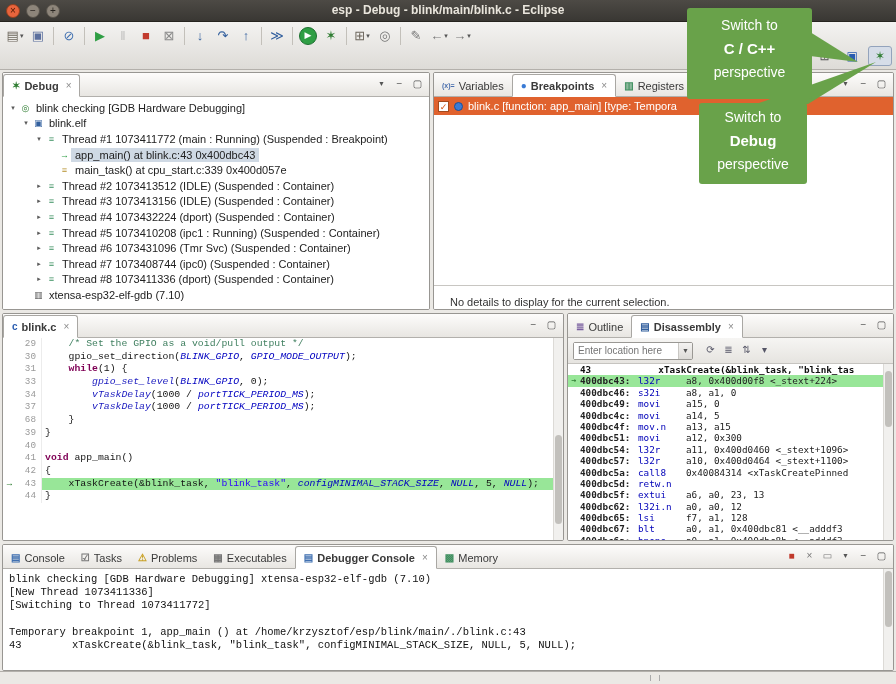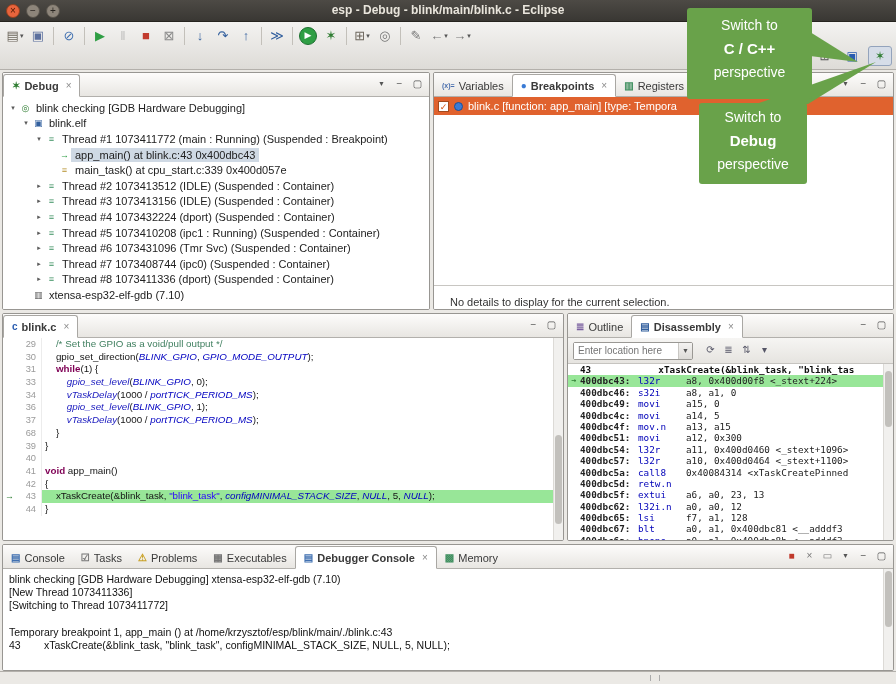--- a/index.html
+++ b/index.html
@@ -61,21 +61,21 @@
   .bp-list{position:absolute;top:24px;left:0;right:0;height:152px;background:#fff;}
   .bp-row{display:flex;align-items:center;gap:5px;height:18px;padding:0 4px;
           background:#e0622e;color:#fff;}
   .bpcheck{width:11px;height:11px;background:#fff;border:1px solid #a34a1d;color:#d4500e;
            font-size:9px;line-height:10px;text-align:center;flex:none;}
   .bpdot{width:9px;height:9px;border-radius:50%;background:#3a7bd5;border:1px solid #1d4f96;flex:none;}
   .bp-details{position:absolute;top:176px;left:0;right:0;bottom:0;border-top:1px solid #c8c6c2;
               padding:10px 16px;color:#333;background:#fff;margin-top:36px;}
 
   
-  .crow{display:flex;height:12.7px;line-height:12.7px;font-family:Liberation Sans, sans-serif;
+  .crow{display:flex;height:12.7px;line-height:12.7px;font-family:Liberation Mono, monospace;
         font-size:9.8px;white-space:pre;}
   .cmark{width:13px;text-align:center;font-size:9px;flex:none;}
   .cnum{width:26px;text-align:right;padding-right:5px;color:#9a9a9a;font-size:9.3px;
         border-right:1px solid #ececec;flex:none;}
   .ccode{flex:1;padding-left:3px;}
   .crow.current .ccode{background:#98e698;}
   .crow.current .cmark{color:#2e7d32;font-weight:bold;}
   .tok-p{color:#141414;} .tok-c{color:#3F7F5F;} .tok-k{color:#7F0055;font-weight:bold;}
   .tok-s{color:#2A00FF;} .tok-m{color:#0000C0;font-style:italic;} .tok-f{color:#2020C0;font-style:italic;}
 
@@ -93,21 +93,21 @@
         font-size:9.3px;white-space:pre;}
   .dmark{width:12px;text-align:center;font-size:8px;color:#2e7d32;font-weight:bold;flex:none;}
   .daddr{width:58px;color:#222;flex:none;font-weight:bold;}
   .dmn{width:48px;color:#0000b8;flex:none;}
   .dops{flex:1;color:#222;}
   .dsrc{flex:1;font-weight:bold;color:#111;}
   .drow.current{background:#98e698;}
 
   
   .console-out{padding:4px 6px;}
-  .cline{font-family:Liberation Sans, sans-serif;font-size:10.5px;line-height:13.2px;white-space:pre;color:#111;}
+  .cline{font-family:Liberation Mono, monospace;font-size:10.5px;line-height:13.2px;white-space:pre;color:#111;}
 
   
   .vscroll{position:absolute;right:0;width:10px;background:#f1f0ee;border-left:1px solid #dcdad6;}
   .vthumb{position:absolute;left:1px;right:1px;background:#c2c0bc;border-radius:4px;}
 
   
   .callout{position:absolute;background:#69a24a;color:#fff;text-align:center;border-radius:3px;z-index:10;}
   .callout .cl1{font-size:14px;margin-top:9px;}
   .callout .cl2{font-size:15px;font-weight:bold;margin-top:7px;}
   .callout .cl3{font-size:14px;margin-top:7px;}
@@ -340,21 +340,20 @@
   <div class="corner">
       <span class="cbtn">−</span>
       <span class="cbtn">▢</span>
     </div>
   <div class="pcontent" style="right:10px;">
       <div class="crow"><span class="cmark"></span><span class="cnum">29</span><span class="ccode"><span class="tok-p">    </span><span class="tok-c">/* Set the GPIO as a void/pull output */</span></span></div>
       <div class="crow"><span class="cmark"></span><span class="cnum">30</span><span class="ccode"><span class="tok-p">    gpio_set_direction(</span><span class="tok-m">BLINK_GPIO</span><span class="tok-p">, </span><span class="tok-m">GPIO_MODE_OUTPUT</span><span class="tok-p">);</span></span></div>
       <div class="crow"><span class="cmark"></span><span class="cnum">31</span><span class="ccode"><span class="tok-p">    </span><span class="tok-k">while</span><span class="tok-p">(1) {</span></span></div>
       <div class="crow"><span class="cmark"></span><span class="cnum">33</span><span class="ccode"><span class="tok-p">        </span><span class="tok-f">gpio_set_level</span><span class="tok-p">(</span><span class="tok-m">BLINK_GPIO</span><span class="tok-p">, 0);</span></span></div>
       <div class="crow"><span class="cmark"></span><span class="cnum">34</span><span class="ccode"><span class="tok-p">        </span><span class="tok-f">vTaskDelay</span><span class="tok-p">(1000 / </span><span class="tok-m">portTICK_PERIOD_MS</span><span class="tok-p">);</span></span></div>
-      <div class="crow"><span class="cmark"></span><span class="cnum">36</span><span class="ccode"><span class="tok-p">        </span><span class="tok-f">gpio_set_level</span><span class="tok-p">(</span><span class="tok-m">BLINK_GPIO</span><span class="tok-p">, 1);</span></span></div>
       <div class="crow"><span class="cmark"></span><span class="cnum">37</span><span class="ccode"><span class="tok-p">        </span><span class="tok-f">vTaskDelay</span><span class="tok-p">(1000 / </span><span class="tok-m">portTICK_PERIOD_MS</span><span class="tok-p">);</span></span></div>
       <div class="crow"><span class="cmark"></span><span class="cnum">68</span><span class="ccode"><span class="tok-p">    }</span></span></div>
       <div class="crow"><span class="cmark"></span><span class="cnum">39</span><span class="ccode"><span class="tok-p">}</span></span></div>
       <div class="crow"><span class="cmark"></span><span class="cnum">40</span><span class="ccode"></span></div>
       <div class="crow"><span class="cmark"></span><span class="cnum">41</span><span class="ccode"><span class="tok-k">void</span><span class="tok-p"> app_main()</span></span></div>
       <div class="crow"><span class="cmark"></span><span class="cnum">42</span><span class="ccode"><span class="tok-p">{</span></span></div>
       <div class="crow current"><span class="cmark">→</span><span class="cnum">43</span><span class="ccode"><span class="tok-p">    xTaskCreate(&amp;blink_task, </span><span class="tok-s">"blink_task"</span><span class="tok-p">, </span><span class="tok-m">configMINIMAL_STACK_SIZE</span><span class="tok-p">, </span><span class="tok-m">NULL</span><span class="tok-p">, 5, </span><span class="tok-m">NULL</span><span class="tok-p">);</span></span></div>
       <div class="crow"><span class="cmark"></span><span class="cnum">44</span><span class="ccode"><span class="tok-p">}</span></span></div>
     </div>
   <div class="vscroll" style="top:24px;bottom:0;">

